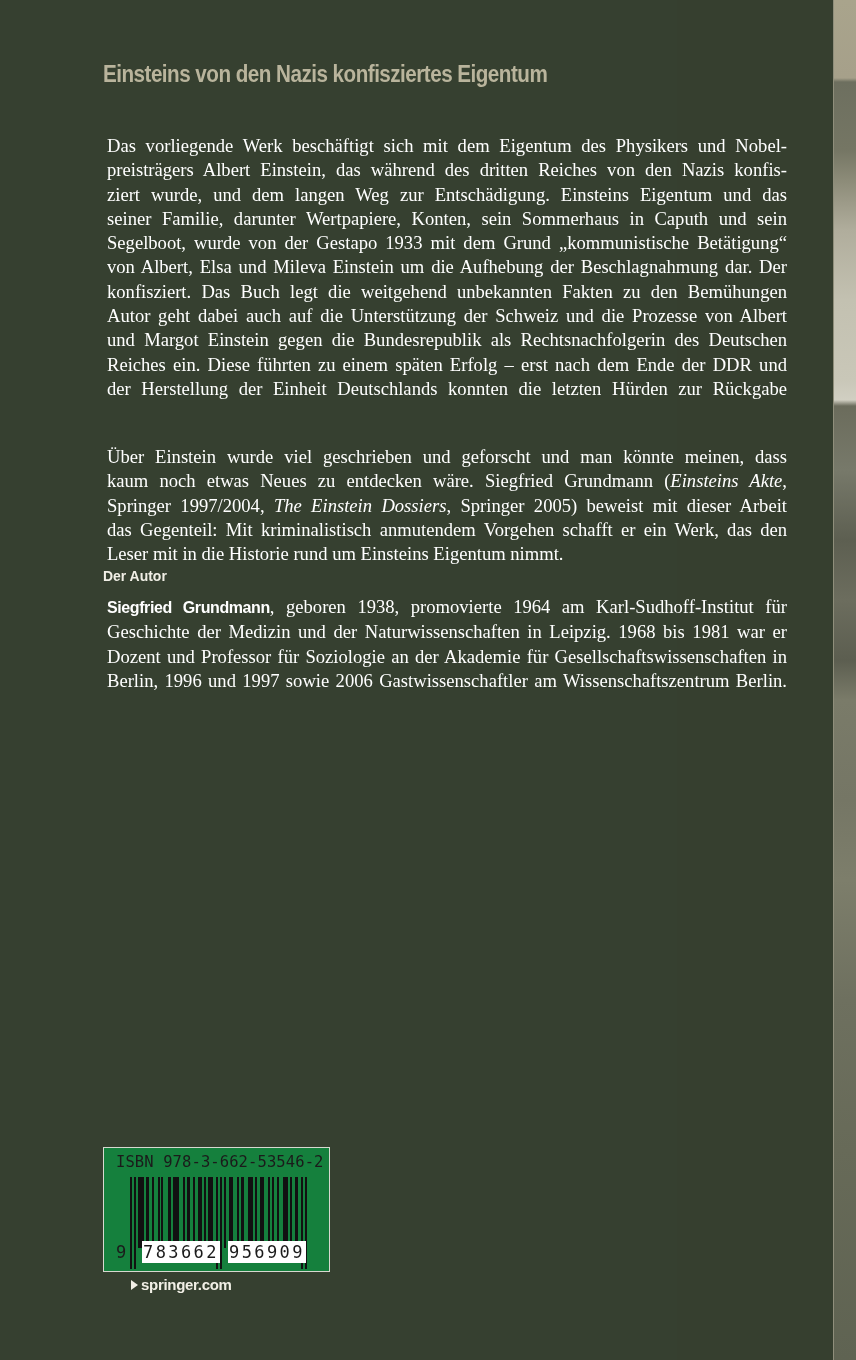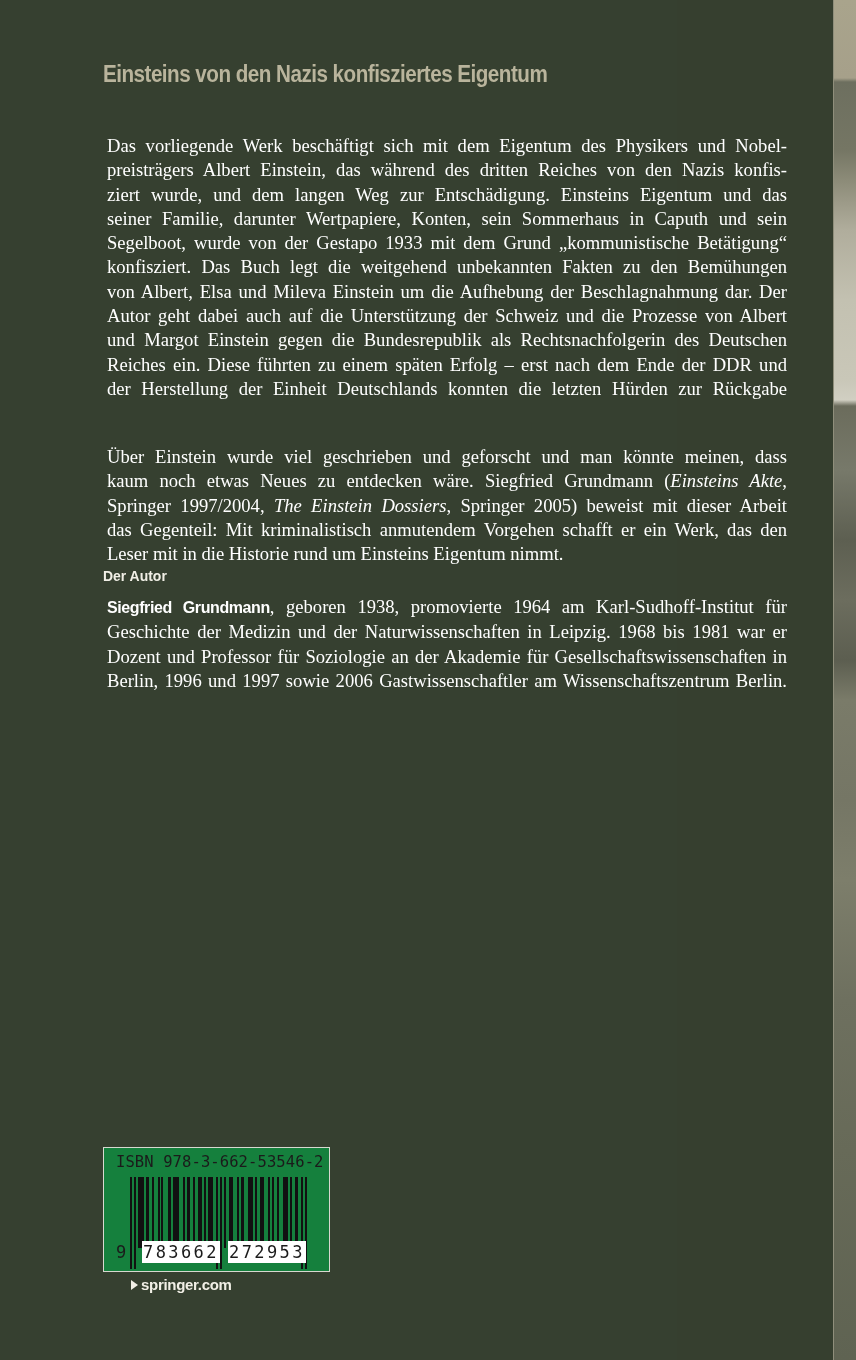--- a/index.html
+++ b/index.html
@@ -172,22 +172,22 @@
 <div class="cover">
 
   <h1 class="title">Einsteins von den Nazis konfisziertes Eigentum</h1>
 
   <div class="body-text" id="para1">
     <span class="line">Das vorliegende Werk beschäftigt sich mit dem Eigentum des Physikers und Nobel-</span>
     <span class="line">preisträgers Albert Einstein, das während des dritten Reiches von den Nazis konfis-</span>
     <span class="line">ziert wurde, und dem langen Weg zur Entschädigung. Einsteins Eigentum und das</span>
     <span class="line">seiner Familie, darunter Wertpapiere, Konten, sein Sommerhaus in Caputh und sein</span>
     <span class="line">Segelboot, wurde von der Gestapo 1933 mit dem Grund „kommunistische Betätigung“</span>
+    <span class="line">von Albert, Elsa und Mileva Einstein um die Aufhebung der Beschlagnahmung dar. Der</span>
     <span class="line">konfisziert. Das Buch legt die weitgehend unbekannten Fakten zu den Bemühungen</span>
-    <span class="line">von Albert, Elsa und Mileva Einstein um die Aufhebung der Beschlagnahmung dar. Der</span>
     <span class="line">Autor geht dabei auch auf die Unterstützung der Schweiz und die Prozesse von Albert</span>
     <span class="line">und Margot Einstein gegen die Bundesrepublik als Rechtsnachfolgerin des Deutschen</span>
     <span class="line">Reiches ein. Diese führten zu einem späten Erfolg – erst nach dem Ende der DDR und</span>
     <span class="line">der Herstellung der Einheit Deutschlands konnten die letzten Hürden zur Rückgabe</span>
   </div>
 
   <div class="body-text" id="para2">
     <span class="line">Über Einstein wurde viel geschrieben und geforscht und man könnte meinen, dass</span>
     <span class="line"><span>kaum noch etwas Neues zu entdecken wäre. Siegfried Grundmann (</span><em>Einsteins Akte</em><span>,</span></span>
     <span class="line"><span>Springer 1997/2004, </span><em>The Einstein Dossiers</em><span>, Springer 2005) beweist mit dieser Arbeit</span></span>
@@ -235,21 +235,21 @@
       <div class="bar" style="left:142px;width:2px;height:71px"></div>
       <div class="bar" style="left:147px;width:2px;height:71px"></div>
       <div class="bar" style="left:153px;width:5px;height:71px"></div>
       <div class="bar" style="left:160px;width:2px;height:71px"></div>
       <div class="bar" style="left:165px;width:3px;height:71px"></div>
       <div class="bar" style="left:171px;width:2px;height:92px"></div>
       <div class="bar" style="left:175px;width:2px;height:92px"></div>
     </div>
     <div class="barcode-digits digit-first">9</div>
     <div class="barcode-digits digit-left">783662</div>
-    <div class="barcode-digits digit-right">272953</div>
+    <div class="barcode-digits digit-right">956909</div>
   </div>
 
   <a class="publisher-link">
     <span class="play-icon"></span><span>springer.com</span>
   </a>
 </div>
 
 <div class="photo-strip"></div>
 
 </body></html>

